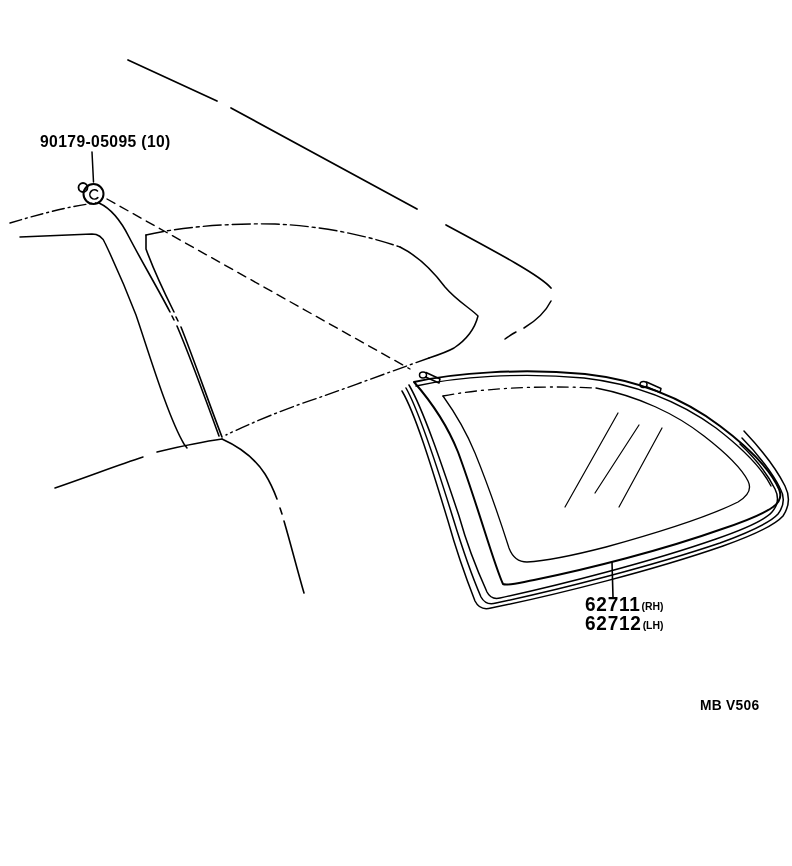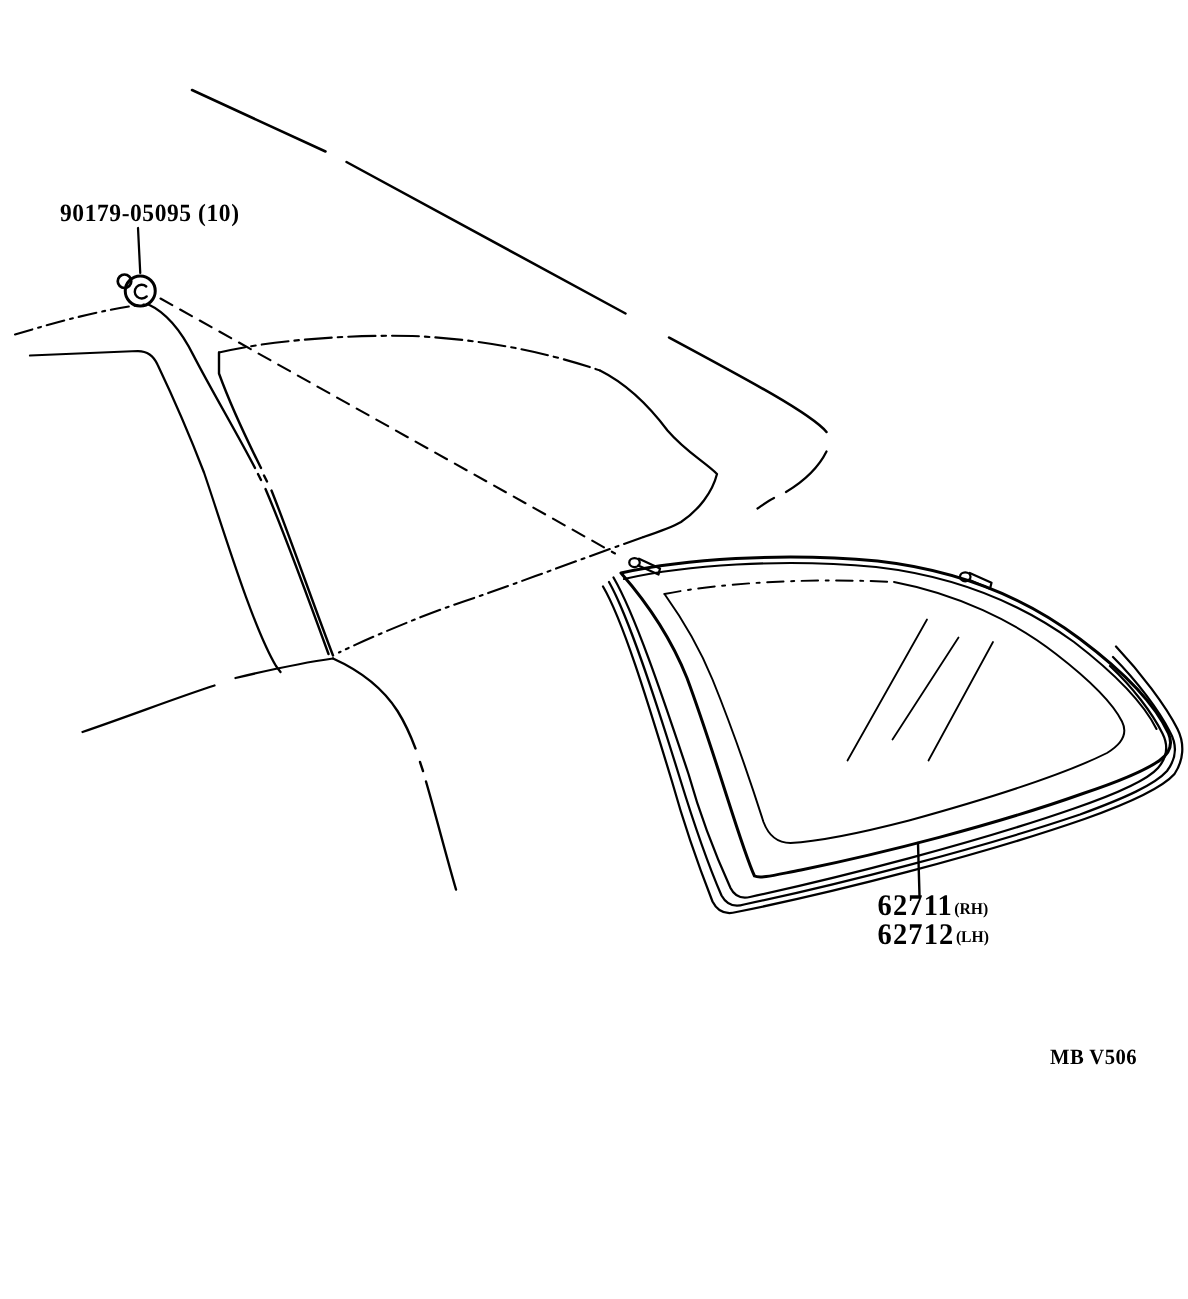--- a/index.html
+++ b/index.html
@@ -2,21 +2,22 @@
 <html style="--ink: #000000; --paper: #ffffff;"><head>
 <meta charset="utf-8">
 <style>
   html,body{margin:0;padding:0;background:#fff;}
   .stage{
     position:relative;
     width:792px;height:724px;
     background:var(--paper,#ffffff);
     color:var(--ink,#000000);
     overflow:hidden;
-    font-family:Liberation Serif, serif;
+    font-family:Liberation Sans, sans-serif;
+    text-align:center;
   }
   .stage svg{position:absolute;left:0;top:0;}
   .lineart{stroke:currentColor;fill:none;stroke-linecap:round;stroke-linejoin:round;}
   .lbl{
     position:absolute;
     font-weight:bold;
     color:var(--ink,#000000);
     white-space:nowrap;
     transform:scaleX(.95);
     transform-origin:left top;

